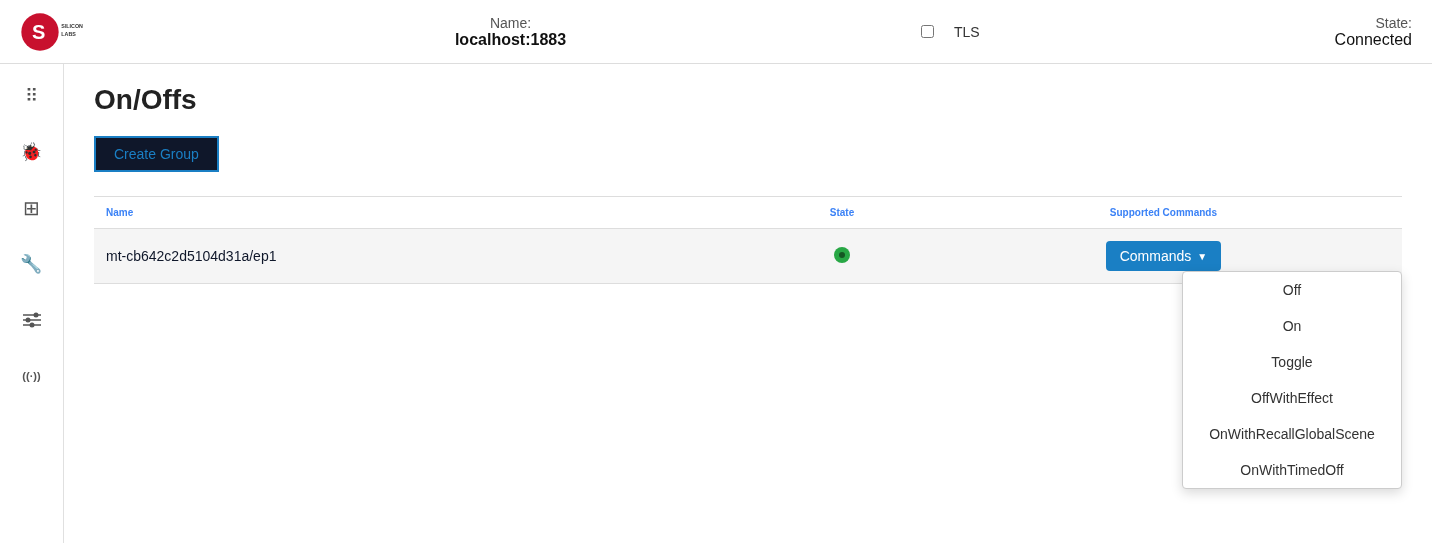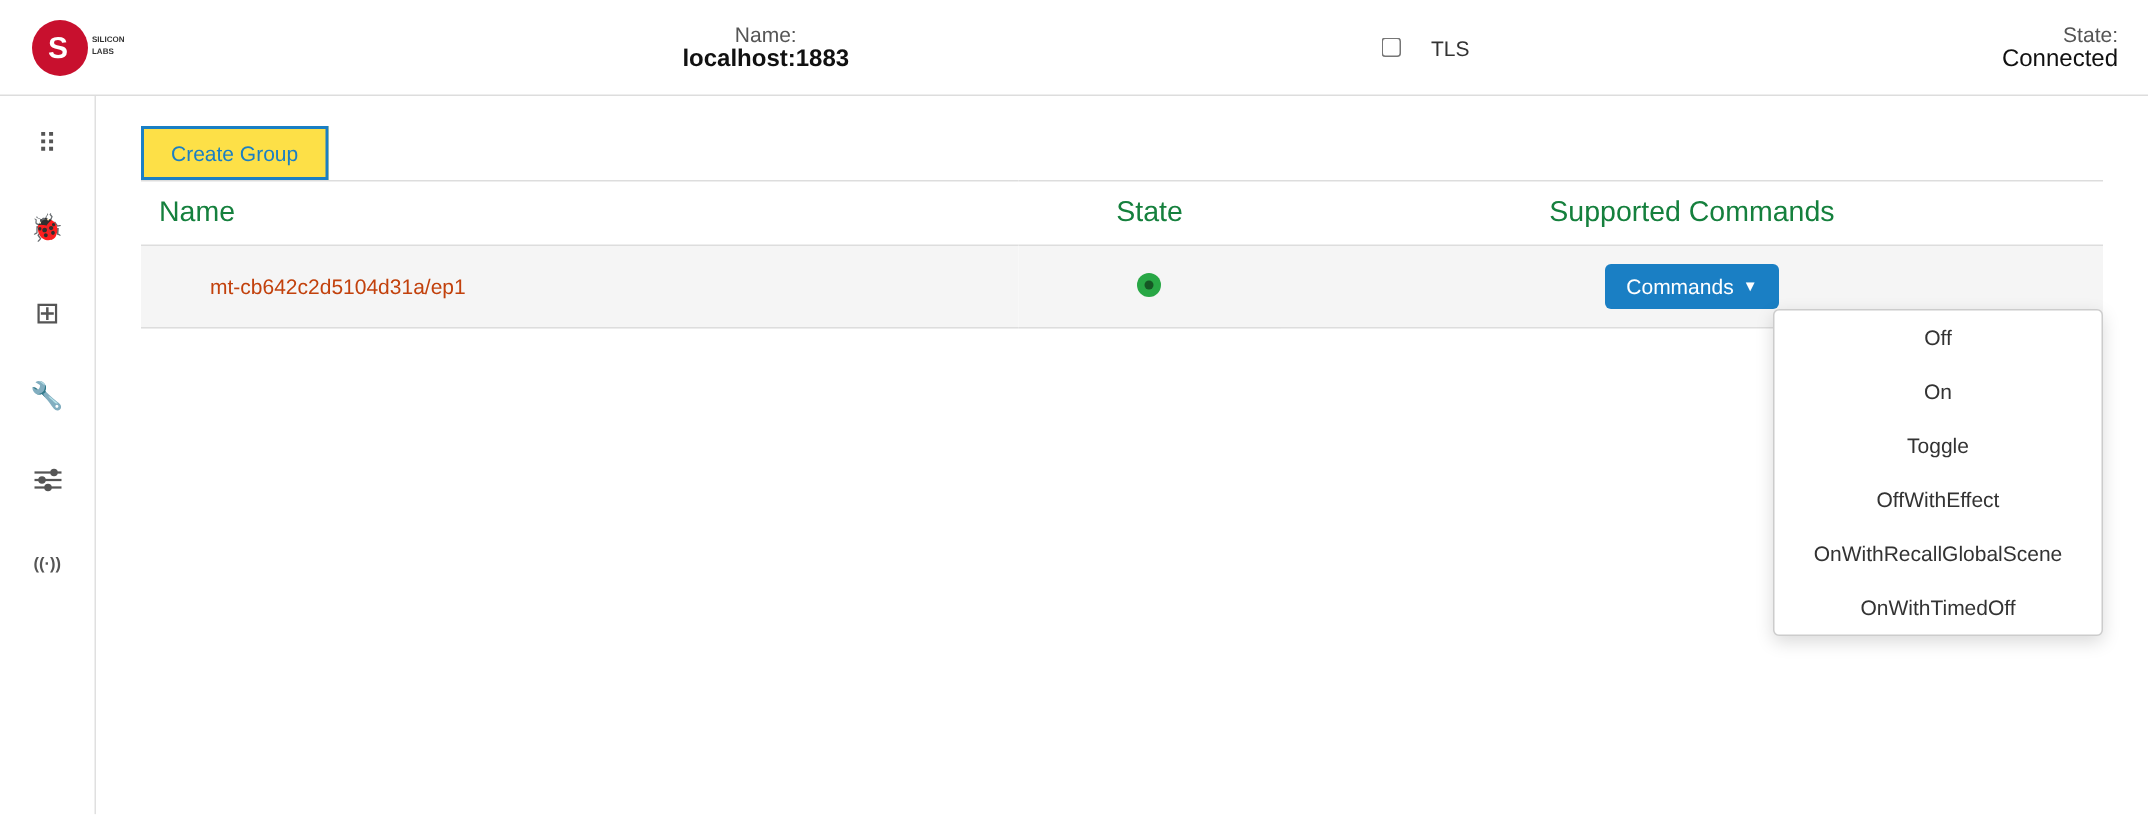--- a/index.html
+++ b/index.html
@@ -92,60 +92,60 @@
       position: relative;
     }
     .page-title {
       font-size: 28px;
       font-weight: 600;
       margin-bottom: 20px;
       color: #222;
     }
     .create-group-btn {
       border: 2px solid #1a7fc4;
-      background: #fde047;
+      background: #0f172a;
       color: #1a7fc4;
       padding: 8px 18px;
       font-size: 14px;
       border-radius: 0;
       cursor: pointer;
       font-weight: 500;
+      margin-bottom: 24px;
     }
 
     
     .data-table {
       width: 100%;
       border-collapse: collapse;
     }
     .data-table thead tr {
       border-top: 1px solid #ddd;
       border-bottom: 1px solid #ddd;
     }
     .data-table th {
       text-align: left;
       padding: 10px 12px;
-      font-weight: 400;
-      font-size: 19px;
-      color: #15803d;
+      font-weight: 700;
+      font-size: 10px;
+      color: #3b82f6;
     }
     .data-table th:last-child {
       text-align: center;
     }
     .data-table td {
       padding: 12px 12px;
     }
     .data-table tbody tr {
       background: #f5f5f5;
       border-bottom: 1px solid #ddd;
     }
     .device-link {
-      color: #c2410c;
+      color: #0f172a;
       text-decoration: none;
       font-size: 14px;
-      margin-left: 34px;
     }
     .state-cell {
       text-align: center;
     }
     .green-dot {
       display: inline-block;
       width: 16px;
       height: 16px;
       background: #28a745;
       border-radius: 50%;
@@ -260,20 +260,21 @@
           <circle cx="10" cy="15" r="2.5" fill="#555"></circle>
         </svg>
       </span>
     </div>
     <div class="sidebar-icon">
       <span style="font-size:11px; font-weight:bold; color:#555;">((·))</span>
     </div>
   </div>
 
   <div class="content">
+    <h1 class="page-title">On/Offs</h1>
 
     <button class="create-group-btn">Create Group</button>
 
     <table class="data-table">
       <thead>
         <tr>
           <th>Name</th>
           <th style="text-align:center;">State</th>
           <th style="text-align:center;">Supported Commands</th>
         </tr>

